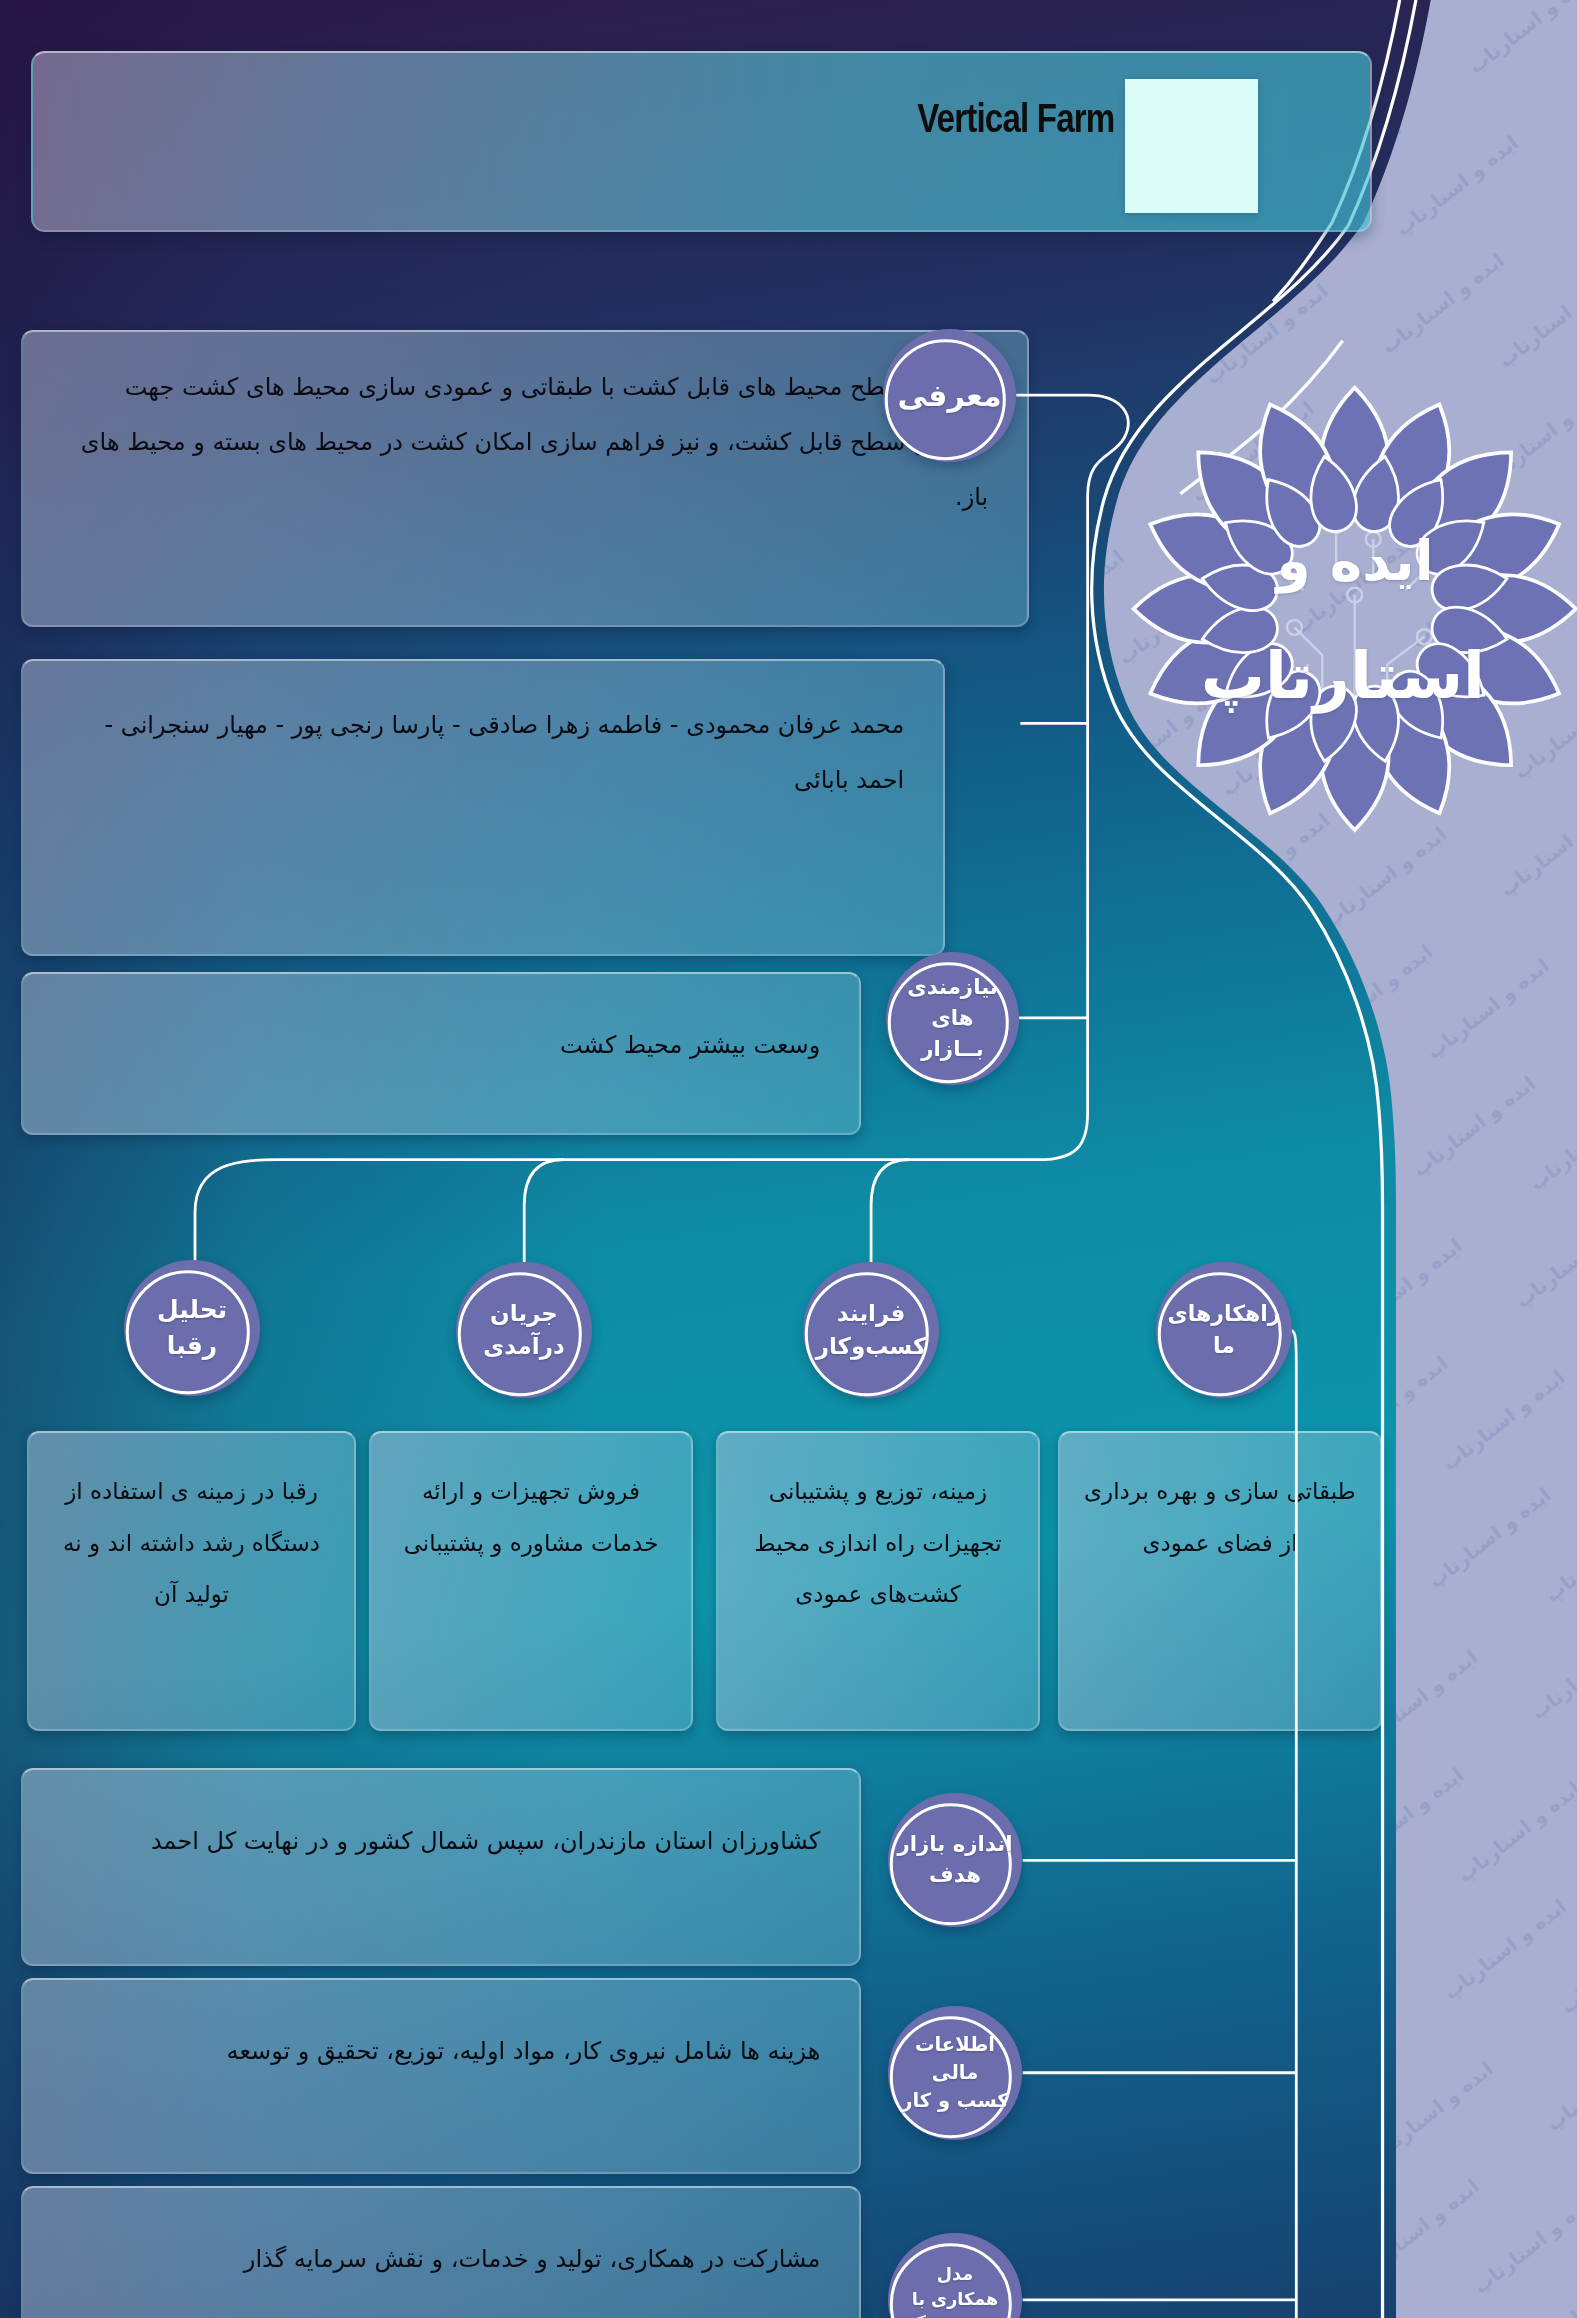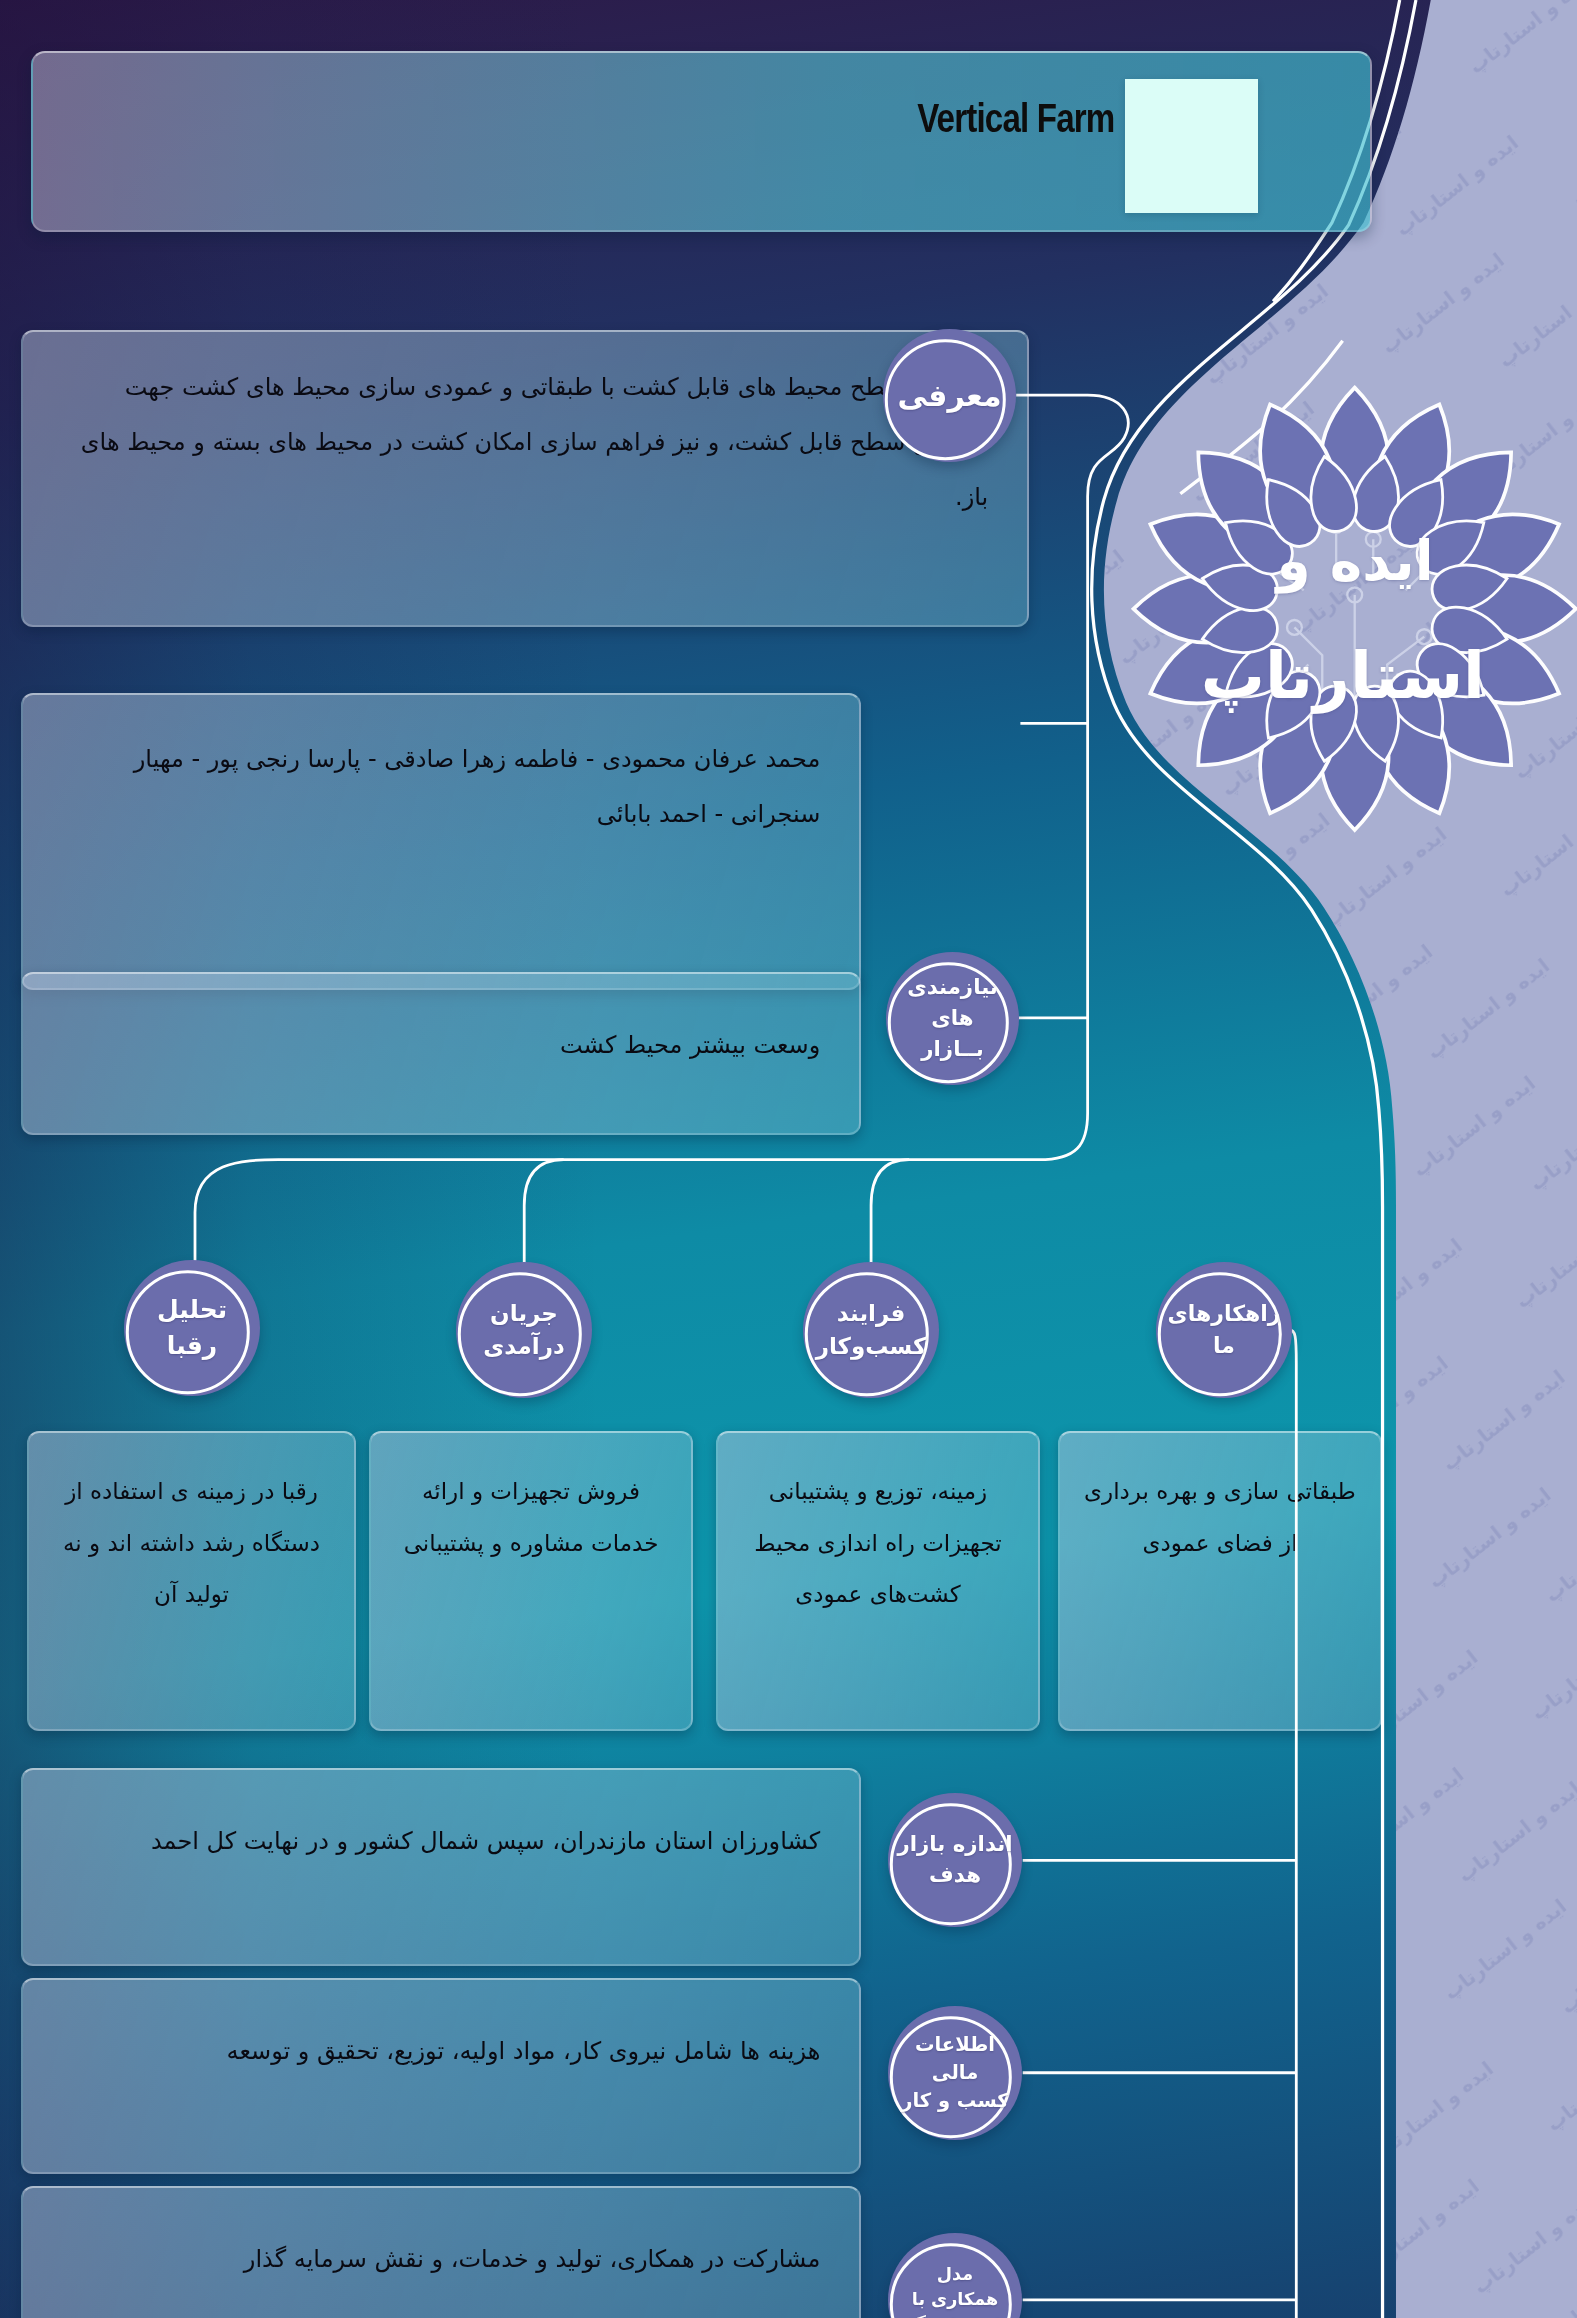--- a/index.html
+++ b/index.html
@@ -210,21 +210,21 @@
   <div class="hdr-title">Vertical Farm</div>
   <div class="hdr-rect"></div>
 
   <div class="badge-txt" style="left:1225px; top:529px; width:260px; font-size:55px;">ایده و</div>
   <div class="badge-txt" style="left:1225px; top:611px; width:260px; font-size:64px;margin-top:28px;">استارتاپ</div>
 
   <div class="card" style="left:21.3px; top:330px; width:1008px; height:297px;">
     <div class="txt" style="padding:28px 39px 0;">افزایش سطح محیط های قابل کشت با طبقاتی و عمودی سازی محیط های کشت جهت افزایش سطح قابل کشت، و نیز فراهم سازی امکان کشت در محیط های بسته و محیط های باز.</div>
   </div>
 
-  <div class="card" style="left:21.3px; top:659px; width:840px; height:297px;margin-top:34px;">
+  <div class="card" style="left:21.3px; top:659px; width:924px; height:297px;">
     <div class="txt" style="padding:37px 39px 0;">محمد عرفان محمودی - فاطمه زهرا صادقی - پارسا رنجی پور - مهیار سنجرانی - احمد بابائی</div>
   </div>
 
   <div class="card" style="left:21.3px; top:972px; width:840px; height:163px;">
     <div class="txt" style="padding:44px 39px 0;">وسعت بیشتر محیط کشت</div>
   </div>
 
   <div class="card center" style="left:1058px; top:1431px; width:324px; height:300px;">
     <div class="txt" style="padding:33px 18.5px 0; font-size:23px; line-height:2.24;">طبقاتی سازی و بهره برداری از فضای عمودی</div>
   </div>

